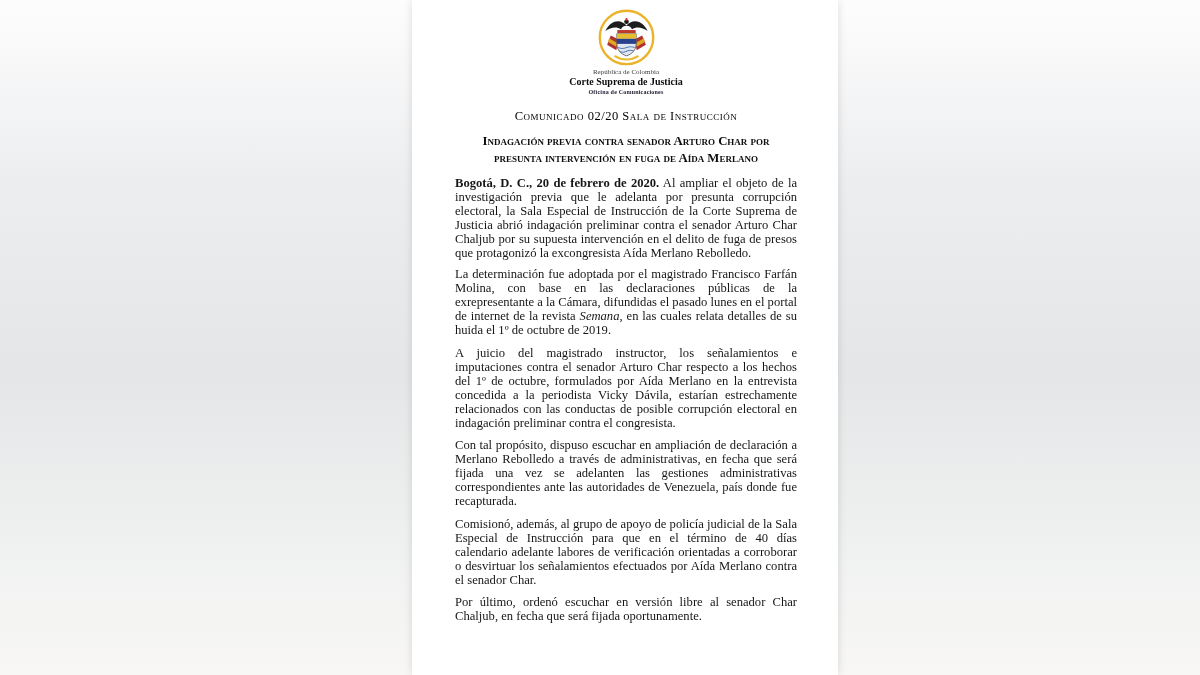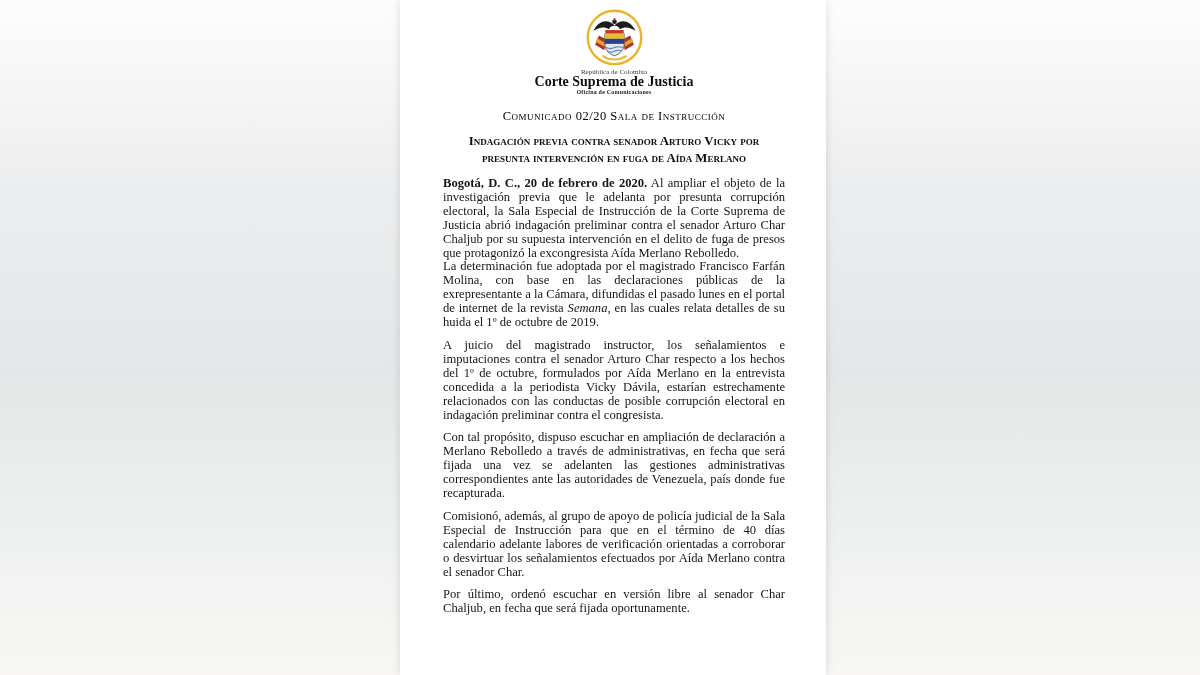--- a/index.html
+++ b/index.html
@@ -3,30 +3,30 @@
 <meta charset="utf-8">
 <style>
   html, body { margin:0; padding:0; }
   body {
     width:1200px; height:675px; overflow:hidden; position:relative;
     background: linear-gradient(180deg, #fdfdfe 0%, #ecedee 28%, #e4e6e7 55%, #eef0f0 78%, #f8f7f5 100%);
     font-family: "Liberation Serif", "DejaVu Serif", serif;
     color:#1a1a1a;
   }
   .page {
-    position:absolute; left:400px; top:0; width:426px; height:675px;
+    position:absolute; left:412px; top:0; width:426px; height:675px;
     background:#ffffff;
     box-shadow: 0 0 9px rgba(0,0,0,0.13);
   }
   .content { padding: 4px 41px 0 43px; }
 
   .logo-wrap { text-align:center; padding-top:3px; line-height:0; }
   .org { text-align:center; }
   .org-line1 { font-size:7px; color:#3a3a3a; line-height:8px; margin-top:2px; }
-  .org-line2 { font-size:14px; font-weight:bold; color:#0d0d0d; line-height:9px; margin-top:1px; }
+  .org-line2 { font-size:10px; font-weight:bold; color:#0d0d0d; line-height:9px; margin-top:1px; }
   .org-line3 { font-size:6px; font-weight:bold; color:#1b1b2e; line-height:7px; margin-top:3px; letter-spacing:0.2px; }
 
   .kicker {
     margin-top:14px; text-align:center;
     font-variant:small-caps; font-size:12.5px; letter-spacing:0.5px;
     line-height:13px; color:#000000;
   }
   .doc-title {
     margin-top:10px; text-align:center;
     font-variant:small-caps; font-weight:bold; font-size:12.8px;
@@ -34,21 +34,21 @@
     padding:0 6px;
   }
 
   .body-text {
     margin-top:11px;
     font-size:12.6px; line-height:13.9px;
     text-align:justify; color:#161616;
   }
   .para { margin:0; }
   .para + .para { margin-top:9px; }
-  .para.cont { margin-top:0; }
+  .para.cont { margin-top:8px; }
   .lead { font-weight:bold; }
   .ital { font-style:italic; }
 </style>
 </head>
 <body>
 
 <div class="page">
   <div class="content">
 
     <div class="logo-wrap">
@@ -77,21 +77,21 @@
     </div>
 
     <div class="org">
       <div class="org-line1">República de Colombia</div>
       <div class="org-line2">Corte Suprema de Justicia</div>
       <div class="org-line3">Oficina de Comunicaciones</div>
     </div>
 
     <div class="kicker">Comunicado 02/20 Sala de Instrucción</div>
 
-    <div class="doc-title">Indagación previa contra senador Arturo Vicky por presunta intervención en fuga de Aída Merlano</div>
+    <div class="doc-title">Indagación previa contra senador Arturo Char por presunta intervención en fuga de Aída Merlano</div>
 
     <div class="body-text">
       <p class="para"><span class="lead">Bogotá, D. C., 20 de febrero de 2020.</span><span> Al ampliar el objeto de la investigación previa que le adelanta por presunta corrupción electoral, la Sala Especial de Instrucción de la Corte Suprema de Justicia abrió indagación preliminar contra el senador Arturo Char Chaljub por su supuesta intervención en el delito de fuga de presos que protagonizó la excongresista Aída Merlano Rebolledo.</span></p>
       <p class="para cont"><span>La determinación fue adoptada por el magistrado Francisco Farfán Molina, con base en las declaraciones públicas de la exrepresentante a la Cámara, difundidas el pasado lunes en el portal de internet de la revista </span><span class="ital">Semana</span><span>, en las cuales relata detalles de su huida el 1º de octubre de 2019.</span></p>
       <p class="para">A juicio del magistrado instructor, los señalamientos e imputaciones contra el senador Arturo Char respecto a los hechos del 1º de octubre, formulados por Aída Merlano en la entrevista concedida a la periodista Vicky Dávila, estarían estrechamente relacionados con las conductas de posible corrupción electoral en indagación preliminar contra el congresista.</p>
       <p class="para">Con tal propósito, dispuso escuchar en ampliación de declaración a Merlano Rebolledo a través de administrativas, en fecha que será fijada una vez se adelanten las gestiones administrativas correspondientes ante las autoridades de Venezuela, país donde fue recapturada.</p>
       <p class="para">Comisionó, además, al grupo de apoyo de policía judicial de la Sala Especial de Instrucción para que en el término de 40 días calendario adelante labores de verificación orientadas a corroborar o desvirtuar los señalamientos efectuados por Aída Merlano contra el senador Char.</p>
       <p class="para">Por último, ordenó escuchar en versión libre al senador Char Chaljub, en fecha que será fijada oportunamente.</p>
     </div>
 

